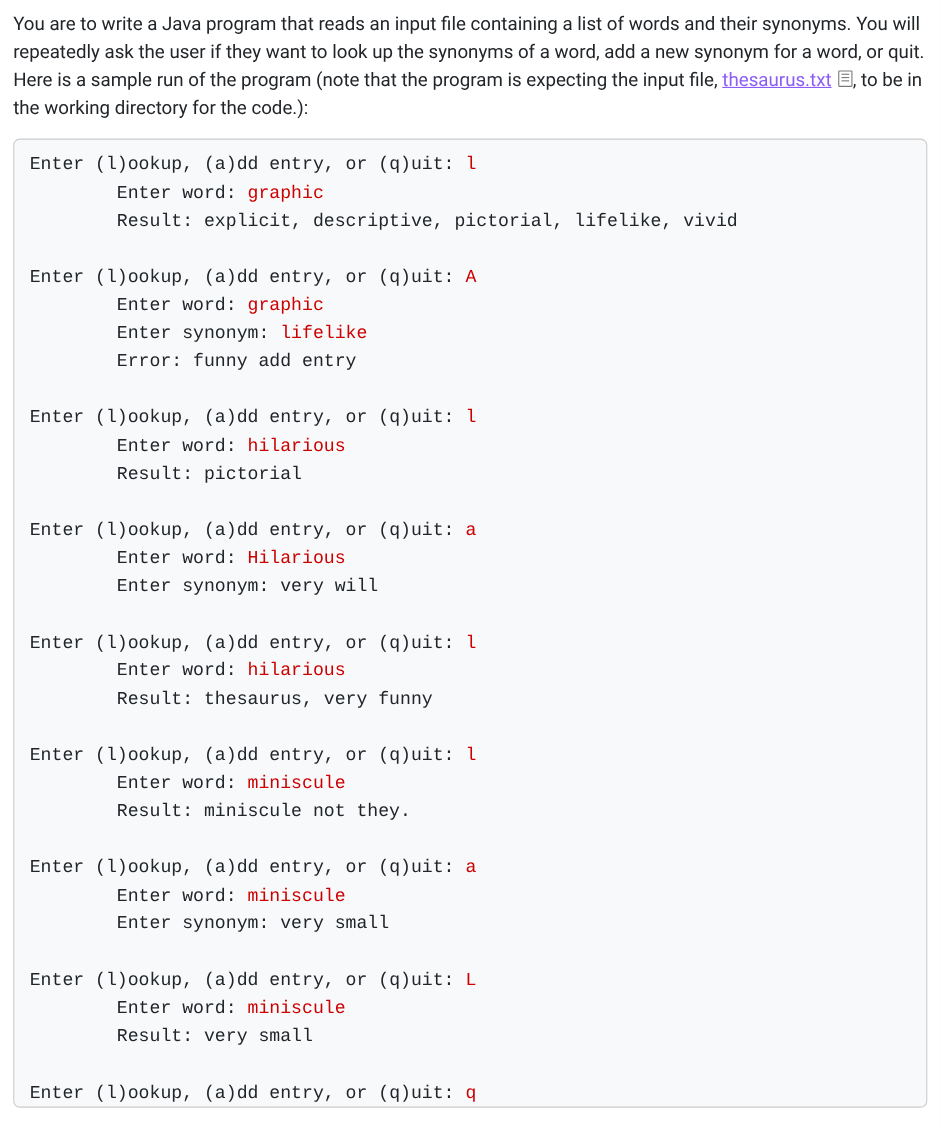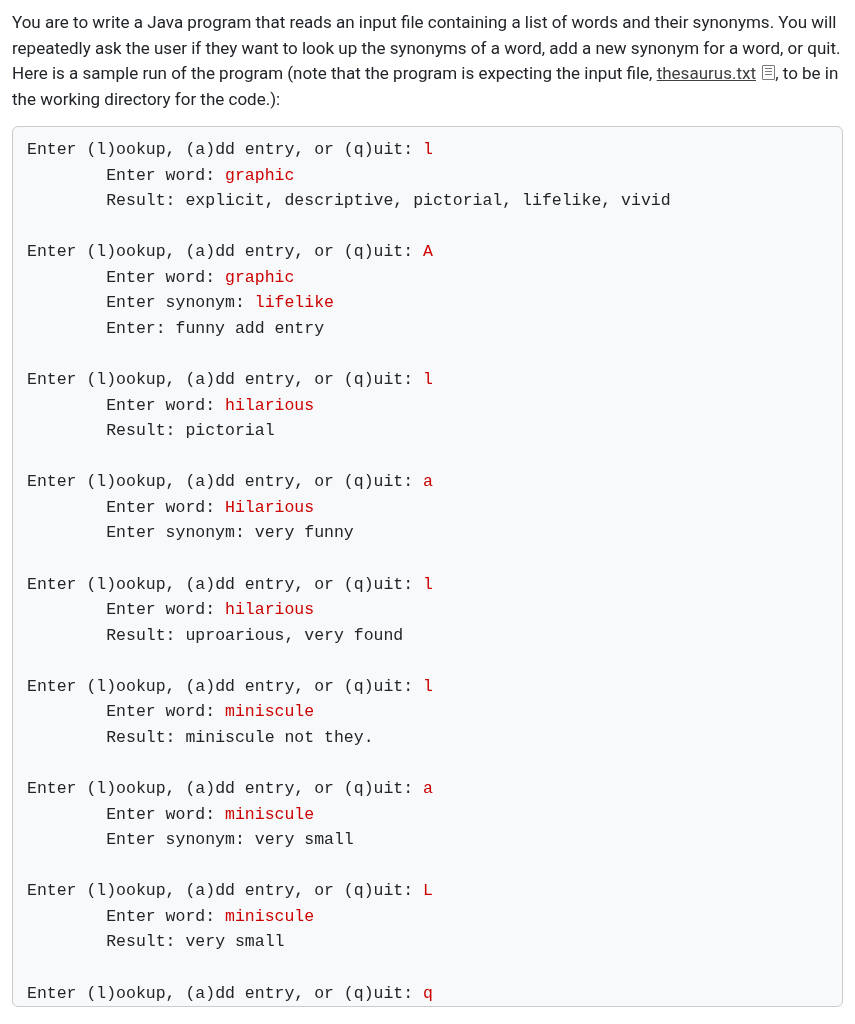--- a/index.html
+++ b/index.html
@@ -9,21 +9,21 @@
     color: #212529;
     margin: 0;
     padding: 10px 12px;
     background: #fff;
     width: 831px;
   }
   .intro {
     margin-bottom: 14px;
   }
   .file-link {
-    color: #404040;
+    color: #8b5cf6;
   }
   .file-icon {
     display: inline-block;
     width: 13px;
     height: 15px;
     vertical-align: -1px;
     margin-left: 2px;
     border: 1px solid #7a7a7a;
     border-radius: 1px;
     background: #fff;
@@ -61,33 +61,33 @@
   <span>You are to write a Java program that reads an input file containing a list of words and their synonyms. You will repeatedly ask the user if they want to look up the synonyms of a word, add a new synonym for a word, or quit. Here is a sample run of the program (note that the program is expecting the input file, </span><a href="#" class="file-link"><span>thesaurus.txt</span></a> <span class="file-icon"></span><span>, to be in the working directory for the code.):</span>
 </div>
 
 <pre class="console"><span>Enter (l)ookup, (a)dd entry, or (q)uit: </span><span class="u">l</span>
 <span class="indent"></span><span>Enter word: </span><span class="u">graphic</span>
 <span class="indent"></span><span>Result: </span><span>explicit, descriptive, pictorial, lifelike, vivid</span>
 
 <span>Enter (l)ookup, (a)dd entry, or (q)uit: </span><span class="u">A</span>
 <span class="indent"></span><span>Enter word: </span><span class="u">graphic</span>
 <span class="indent"></span><span>Enter synonym: </span><span class="u">lifelike</span>
-<span class="indent"></span><span>Enter: </span><span>funny add entry</span>
+<span class="indent"></span><span>Error: </span><span>funny add entry</span>
 
 <span>Enter (l)ookup, (a)dd entry, or (q)uit: </span><span class="u">l</span>
 <span class="indent"></span><span>Enter word: </span><span class="u">hilarious</span>
 <span class="indent"></span><span>Result: </span><span>pictorial</span>
 
 <span>Enter (l)ookup, (a)dd entry, or (q)uit: </span><span class="u">a</span>
 <span class="indent"></span><span>Enter word: </span><span class="u">Hilarious</span>
-<span class="indent"></span><span>Enter synonym: </span><span>very funny</span>
+<span class="indent"></span><span>Enter synonym: </span><span>very will</span>
 
 <span>Enter (l)ookup, (a)dd entry, or (q)uit: </span><span class="u">l</span>
 <span class="indent"></span><span>Enter word: </span><span class="u">hilarious</span>
-<span class="indent"></span><span>Result: </span><span>uproarious, very found</span>
+<span class="indent"></span><span>Result: </span><span>thesaurus, very funny</span>
 
 <span>Enter (l)ookup, (a)dd entry, or (q)uit: </span><span class="u">l</span>
 <span class="indent"></span><span>Enter word: </span><span class="u">miniscule</span>
 <span class="indent"></span><span>Result: </span><span>miniscule not they.</span>
 
 <span>Enter (l)ookup, (a)dd entry, or (q)uit: </span><span class="u">a</span>
 <span class="indent"></span><span>Enter word: </span><span class="u">miniscule</span>
 <span class="indent"></span><span>Enter synonym: </span><span>very small</span>
 
 <span>Enter (l)ookup, (a)dd entry, or (q)uit: </span><span class="u">L</span>

